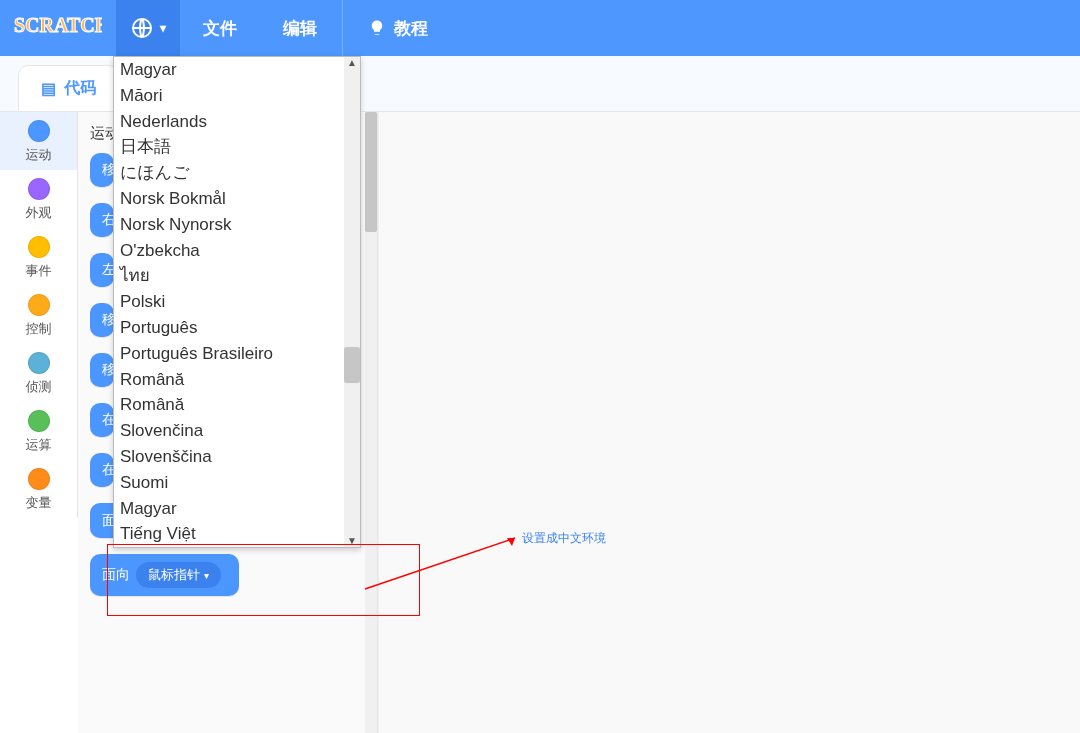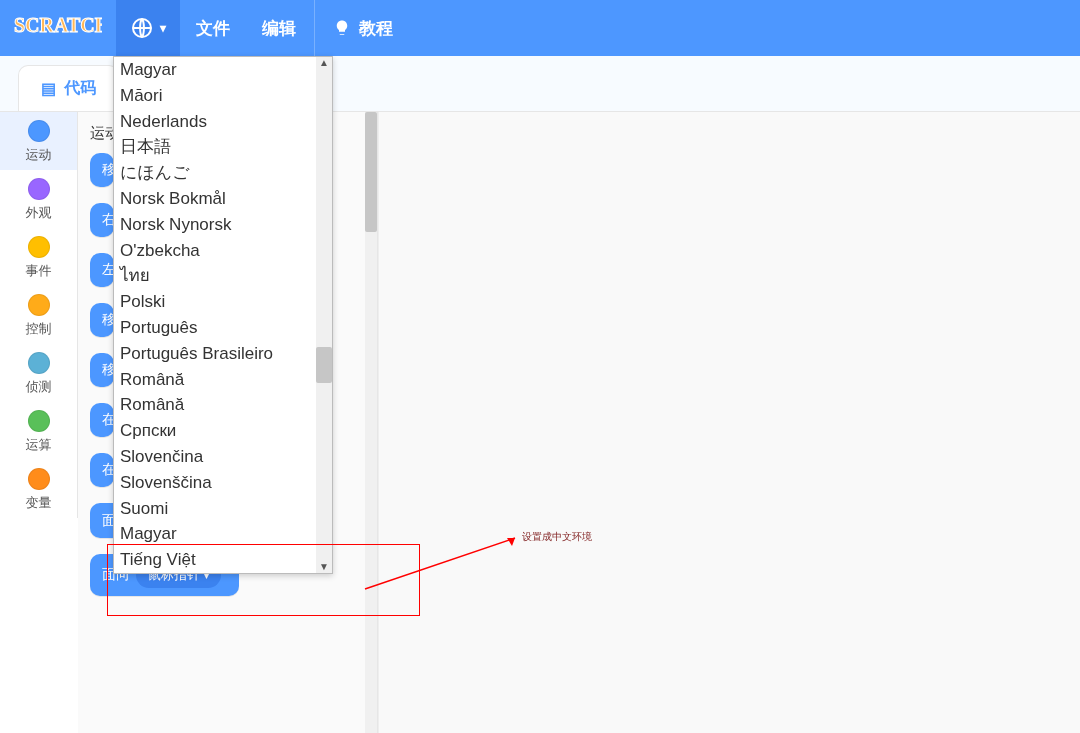--- a/index.html
+++ b/index.html
@@ -1,20 +1,20 @@
 <!DOCTYPE html>
 <html><head>
 <meta charset="utf-8">
 <style>
   * { box-sizing: border-box; margin: 0; padding: 0; }
   body { font-family: "Helvetica Neue", Arial, sans-serif; background: #fff; width: 1080px; height: 733px; overflow: hidden; position: relative; }
 
   .menubar { height: 56px; background: #4d97ff; display: flex; align-items: center; color: #fff; font-size: 17px; font-weight: 600; position: relative; }
   .logo { margin: 0 14px; }
-  .menu-item { height: 100%; padding: 0 16px; display: flex; align-items: center; cursor: pointer; }
+  .menu-item { height: 100%; padding: 0 23px; display: flex; align-items: center; cursor: pointer; }
   .menu-item.active { background: #3b82ef; }
   .globe-item { padding: 0 14px; }
   .globe-icon svg { display: block; }
   .caret-down { margin-left: 6px; font-size: 12px; }
   .divider { height: 100%; width: 1px; background: rgba(255,255,255,0.25); margin: 0 2px; }
   .bulb { margin-right: 8px; display:flex; align-items:center; }
 
   .content { display: flex; height: calc(100% - 56px); }
 
   .cat-rail { width: 78px; border-right: 1px solid #e6e6e6; background: #fff; display: flex; flex-direction: column; align-items: center; }
@@ -30,33 +30,33 @@
 
   .palette { width: 300px; background: #fafafa; border-right: 1px solid #e6e6e6; padding: 68px 12px 12px 12px; position: relative; }
   .palette-heading { font-size: 15px; color: #333; margin-bottom: 10px; }
 
   .block { display: inline-flex; align-items: center; background: #4c97ff; color: #fff; font-size: 14px; padding: 8px 12px; border-radius: 10px; margin-bottom: 16px; box-shadow: 0 1px 0 rgba(0,0,0,0.08); }
   .block .chip { background: #fff; color: #333; border-radius: 14px; padding: 2px 12px; margin: 0 6px; font-size: 13px; min-width: 26px; text-align: center; }
   .block .sel { background: #3b82ef; color: #fff; border-radius: 14px; padding: 4px 12px; margin: 0 6px; font-size: 13px; display: inline-flex; align-items: center; gap: 4px; }
   .block .sel .car { font-size: 10px; }
   .partial { width: 24px; overflow: hidden; white-space: nowrap; }
 
-  .lang-dropdown { position: absolute; left: 113px; top: 56px; width: 220px; background: #fff; border: 1px solid #bbb; box-shadow: 0 2px 6px rgba(0,0,0,0.18); z-index: 20; }
+  .lang-dropdown { position: absolute; left: 113px; top: 56px; width: 248px; background: #fff; border: 1px solid #bbb; box-shadow: 0 2px 6px rgba(0,0,0,0.18); z-index: 20; }
   .lang-list { max-height: 535px; overflow: hidden; }
   .lang-item { padding: 1px 6px; font-size: 17px; color: #333; cursor: pointer; line-height: 1.4; }
   .dd-scroll { position: absolute; right: 0; top: 0; width: 16px; height: 100%; background: #f0f0f0; }
   .dd-thumb { position: absolute; right: 0; top: 290px; width: 16px; height: 36px; background: #c6c6c6; border-radius: 2px; }
   .dd-arrow-up, .dd-arrow-down { position: absolute; right: 2px; width: 12px; height: 12px; font-size: 10px; color: #555; background:#f0f0f0; text-align:center; line-height:12px; }
   .dd-arrow-up { top: 0; }
   .dd-arrow-down { bottom: 0; }
 
   .workspace { flex: 1; background: #f9f9f9; border-left: 1px solid #eee; }
 
   .annot-box { position: absolute; border: 1px solid red; background: transparent; z-index: 30; }
-  .annot-text { position: absolute; color: #7f1d1d; font-size: 10px; z-index: 30; }
+  .annot-text { position: absolute; color: #3b82f6; font-size: 12px; z-index: 30; }
   .annot-arrow { position: absolute; z-index: 30; }
 
   .palette-scroll { position: absolute; right: 0; top: 56px; width: 12px; bottom: 0; background: #f0f0f0; }
   .palette-thumb { position: absolute; right: 0; top: 56px; width: 12px; height: 120px; background: #c6c6c6; border-radius: 2px; }
 </style>
 </head>
 <body>
 
 <div class="menubar">
   <div class="logo">
@@ -181,21 +181,20 @@
       <div class="lang-item">にほんご</div>
       <div class="lang-item">Norsk Bokmål</div>
       <div class="lang-item">Norsk Nynorsk</div>
       <div class="lang-item">O'zbekcha</div>
       <div class="lang-item">ไทย</div>
       <div class="lang-item">Polski</div>
       <div class="lang-item">Português</div>
       <div class="lang-item">Português Brasileiro</div>
       <div class="lang-item">Română</div>
       <div class="lang-item">Română</div>
-      <div class="lang-item">Српски</div>
       <div class="lang-item">Slovenčina</div>
       <div class="lang-item">Slovenščina</div>
       <div class="lang-item">Suomi</div>
       <div class="lang-item">Magyar</div>
       <div class="lang-item">Tiếng Việt</div>
     </div>
   <div class="dd-scroll"></div>
   <div class="dd-thumb"></div>
   <div class="dd-arrow-up">▲</div>
   <div class="dd-arrow-down">▼</div>

